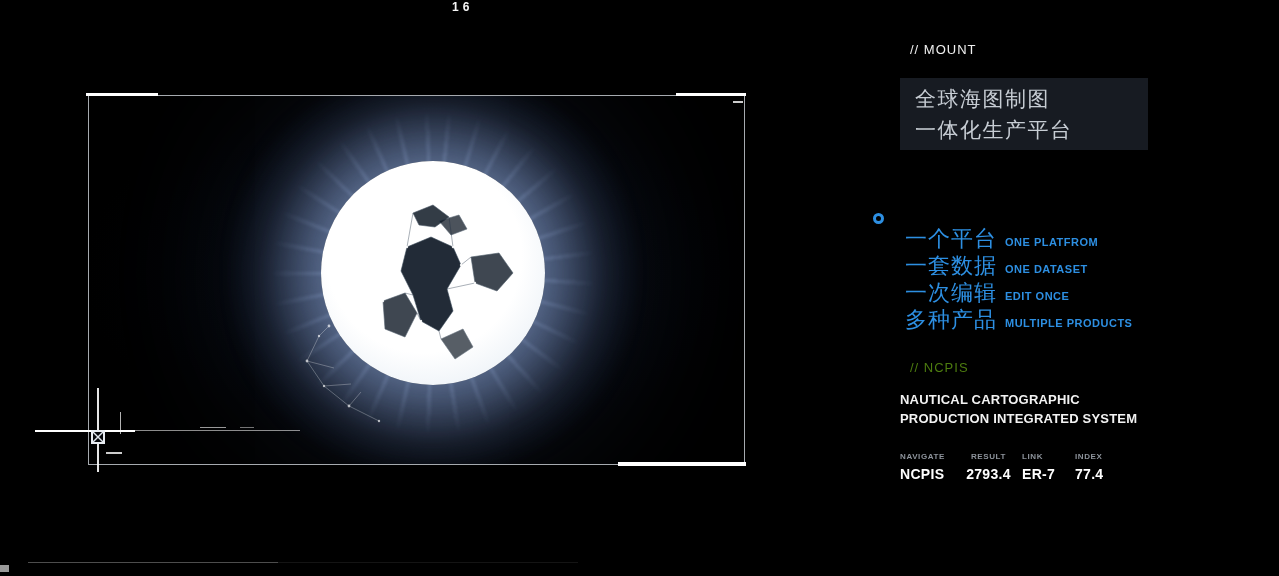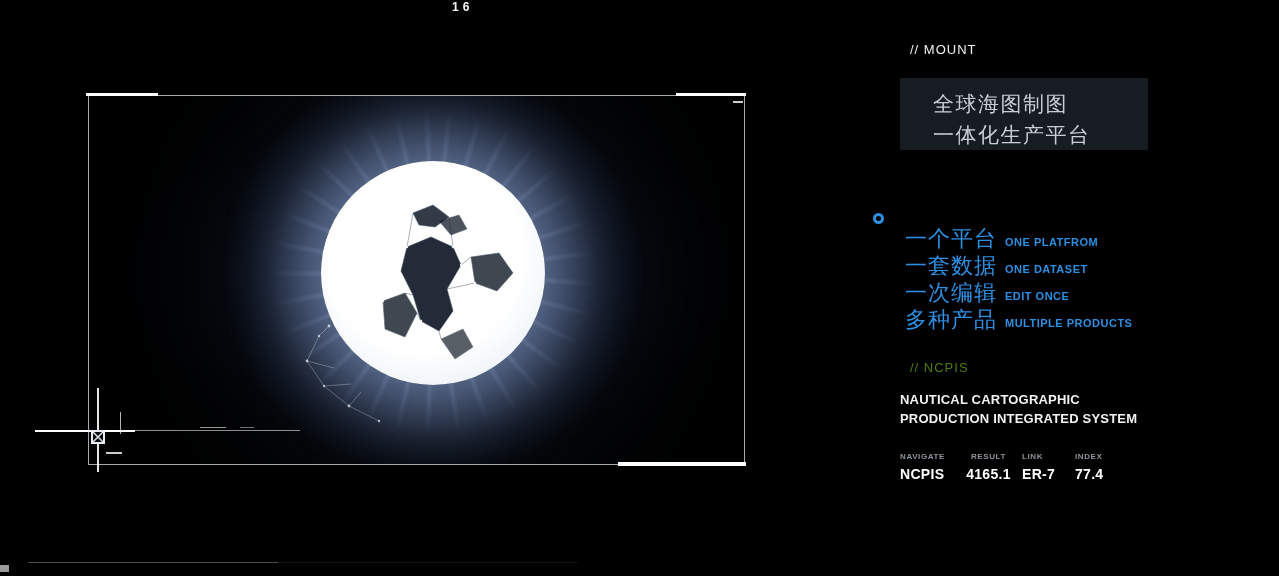--- a/index.html
+++ b/index.html
@@ -69,22 +69,22 @@
   .scr-line-a{ left:28px;  top:562px; width:250px; height:1px; opacity:.30; }
   .scr-line-b{ left:278px; top:562px; width:300px; height:1px; opacity:.08; }
   .scr-dot{    left:0;     top:565px; width:9px;   height:7px; opacity:.6; }
 
   
   .mount-label{
     position:absolute; left:910px; top:42px; font-size:13px; letter-spacing:1px; color:#f0f0f0;
   }
   .title-box{
     position:absolute; left:900px; top:78px; width:248px; height:72px;
-    background:#171b22; display:flex; flex-direction:column; justify-content:flex-end;
-    padding-left:33px;
+    background:#171b22; display:flex; flex-direction:column; justify-content:center;
+    padding-left:15px;
   }
   .title-box .line{
     font-size:21px; line-height:31px; letter-spacing:1.5px; color:#c7cdd4;
   }
   .feature-bullet{
     position:absolute; left:873px; top:213px; width:11px; height:11px;
     border:3px solid var(--accent); border-radius:50%;
   }
   .features{ position:absolute; left:905px; top:224px; }
   .feature-row{ height:27px; display:flex; align-items:baseline; white-space:nowrap; }
@@ -203,21 +203,21 @@
   <div>PRODUCTION INTEGRATED SYSTEM</div>
 </div>
 
 <div class="stats">
   <div class="stat-col c1">
     <span class="stat-label">NAVIGATE</span>
     <span class="stat-value">NCPIS</span>
   </div>
   <div class="stat-col c2">
     <span class="stat-label">RESULT</span>
-    <span class="stat-value">4165.1</span>
+    <span class="stat-value">2793.4</span>
   </div>
   <div class="stat-col c3">
     <span class="stat-label">LINK</span>
     <span class="stat-value">ER-7</span>
   </div>
   <div class="stat-col">
     <span class="stat-label">INDEX</span>
     <span class="stat-value">77.4</span>
   </div>
 </div>

